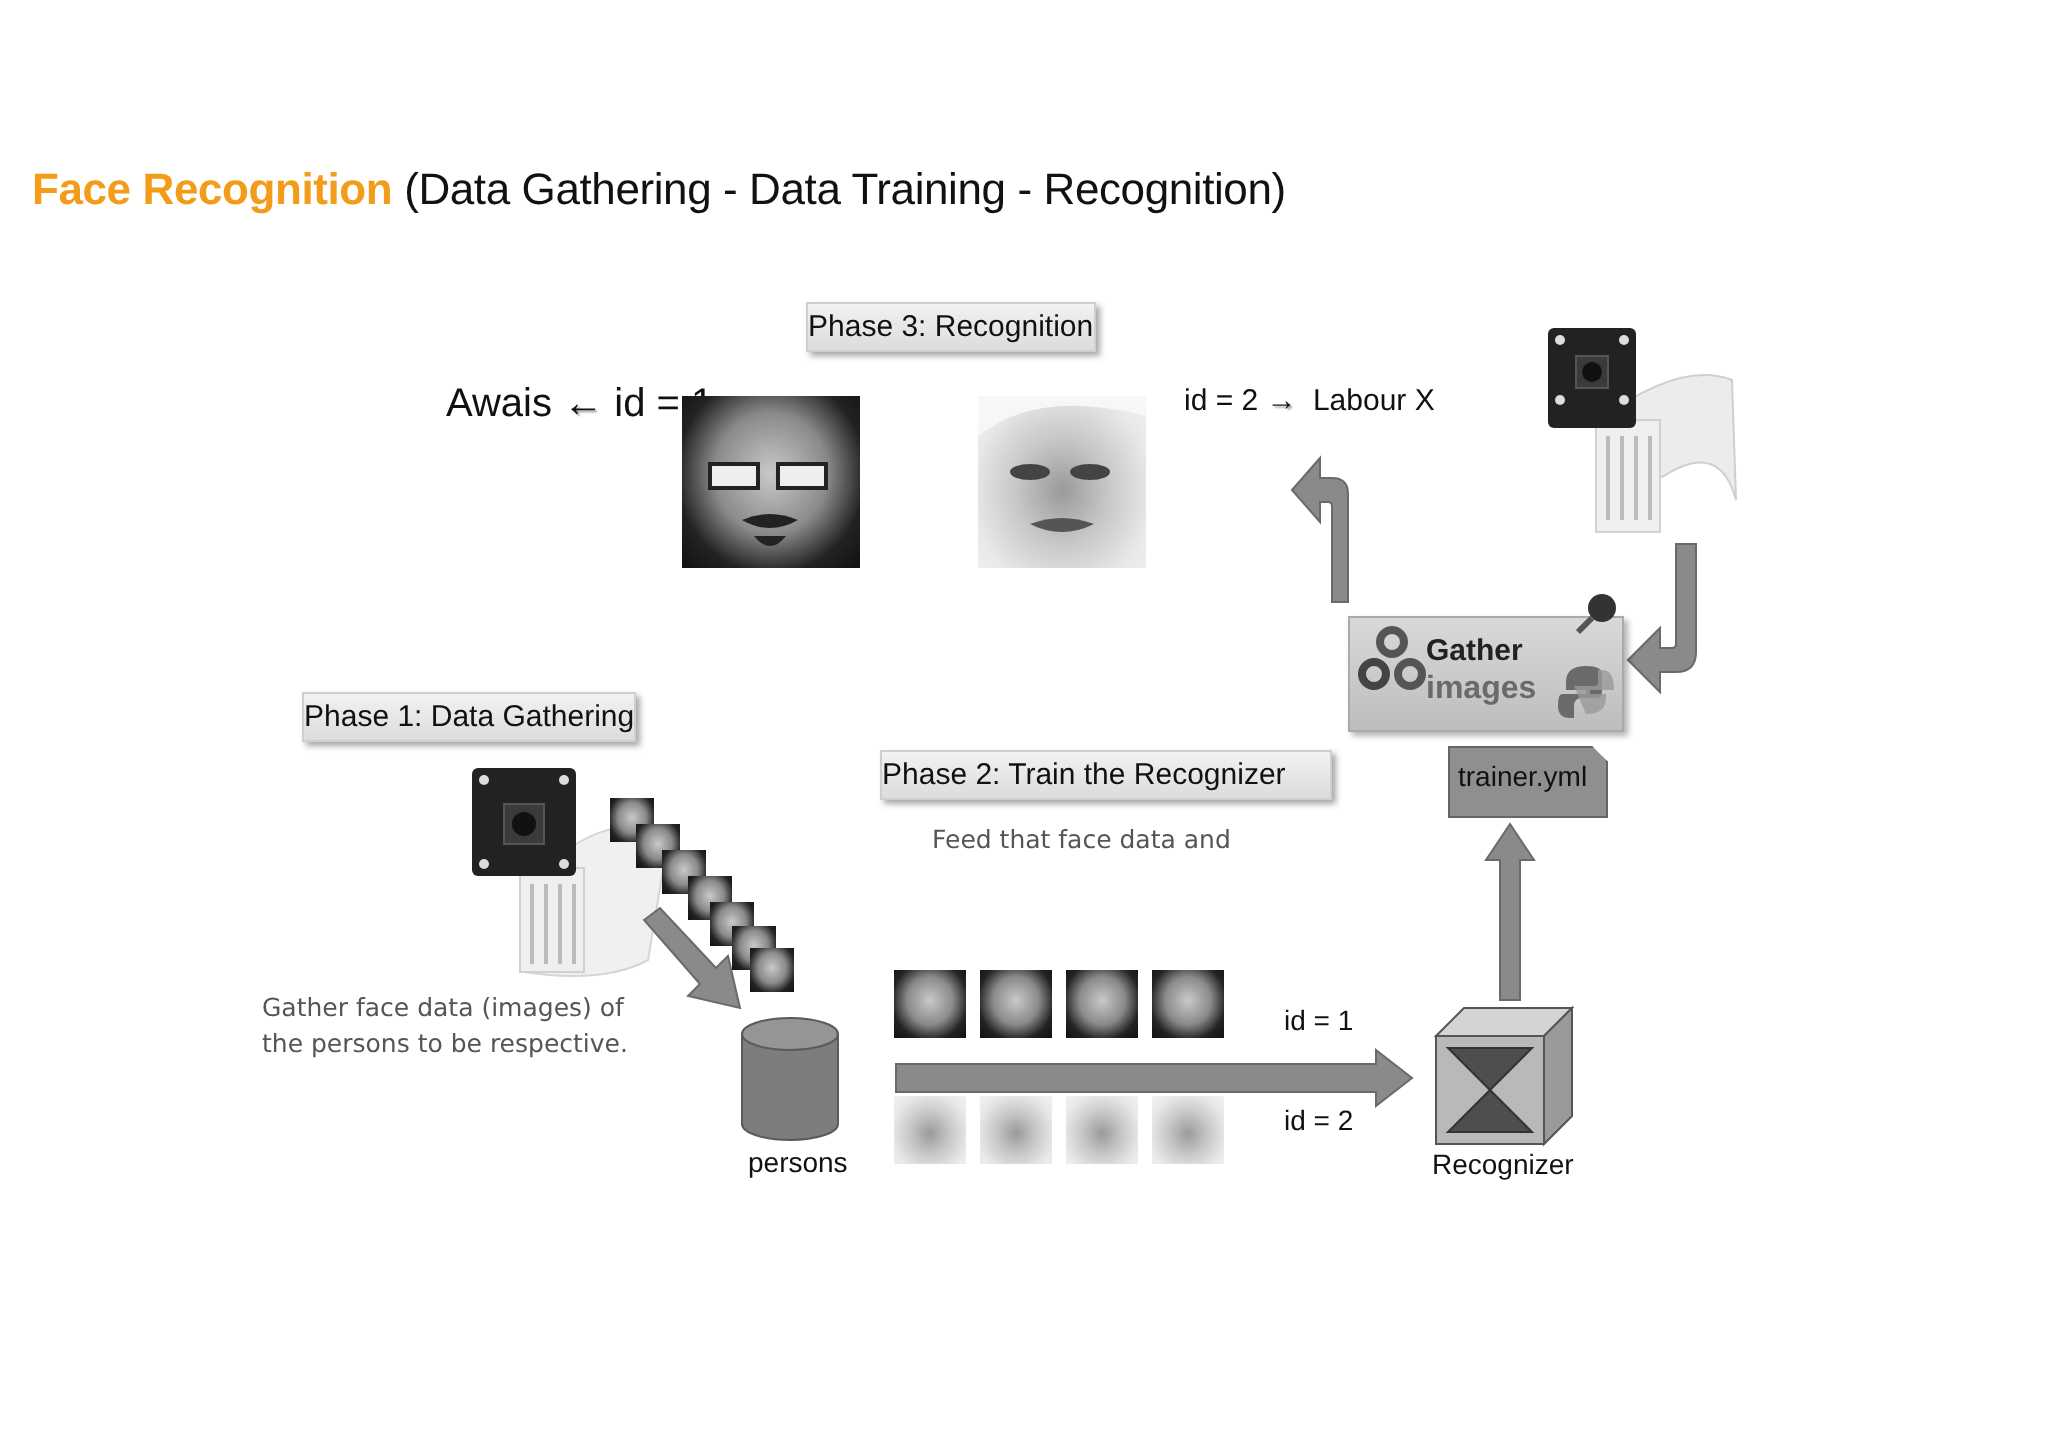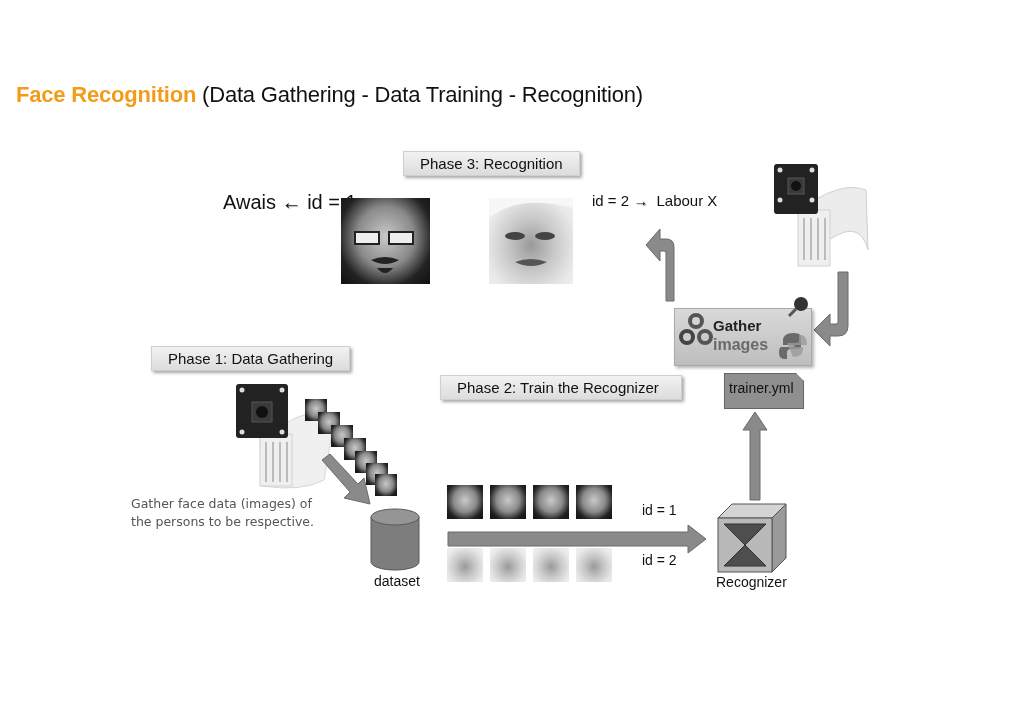--- a/index.html
+++ b/index.html
@@ -13,21 +13,21 @@
   .title {
     left: 16px; top: 82px; font-size: 22px; white-space: nowrap; letter-spacing: -0.2px;
   }
   .title .accent { color: #f39c1a; font-weight: bold; }
   .title .rest { color: #111; }
 
   .phase-box {
     background: linear-gradient(#f2f2f2, #dcdcdc);
     border: 1px solid #cfcfcf;
     box-shadow: 2px 2px 3px rgba(0,0,0,0.35);
-    font-size: 15px; color: #111; padding: 3px 16px; white-space: nowrap;
+    font-size: 15px; color: #111; padding: 3px 0; white-space: nowrap;
   }
   .label { font-size: 14px; white-space: nowrap; color: #111; }
   .desc {
     font-family: "DejaVu Sans", sans-serif; font-size: 12.5px; line-height: 18px; color: #555;
   }
   .face {
     background: radial-gradient(ellipse at 50% 45%, #c9c9c9 0%, #8a8a8a 45%, #222 75%, #111 100%);
   }
   .face.light {
     background: radial-gradient(ellipse at 50% 55%, #9a9a9a 0%, #c8c8c8 40%, #e8e8e8 75%, #f2f2f2 100%);
@@ -159,32 +159,33 @@
 <div class="abs face thumb" style="left:375px; top:474px; width:22px; height:22px;"></div>
 
 <svg class="abs" style="left:318px; top:452px;" width="60" height="56">
   <path d="M4 8 L12 2 L40 32 L46 26 L52 52 L26 46 L32 40 Z" fill="#8a8a8a" stroke="#6a6a6a" stroke-width="1"></path>
 </svg>
 
 <svg class="abs" style="left:369px; top:508px;" width="52" height="64">
   <path d="M2 9 L2 54 A24 8 0 0 0 50 54 L50 9" fill="#7d7d7d" stroke="#5a5a5a"></path>
   <ellipse cx="26" cy="9" rx="24" ry="8" fill="#959595" stroke="#5a5a5a"></ellipse>
 </svg>
-<div class="abs label" style="left:374px; top:573px; font-size:14px;">dataset</div>
+<div class="abs label" style="left:374px; top:573px; font-size:14px;">persons</div>
 
 <div class="abs desc" style="left:131px; top:495px;">
   <div>Gather face data (images) of</div>
   <div>the persons to be respective.</div>
 </div>
 
 <div class="abs phase-box" style="left:440px; top:375px; padding-right:22px;">
   <span>Phase 2: Train the Recognizer</span>
 </div>
 
 <div class="abs desc" style="left:466px; top:411px;">
+  <div>Feed that face data and</div>
 </div>
 
 <div class="abs face thumb" style="left:447px; top:485px;"></div>
 <div class="abs face thumb" style="left:490px; top:485px;"></div>
 <div class="abs face thumb" style="left:533px; top:485px;"></div>
 <div class="abs face thumb" style="left:576px; top:485px;"></div>
 
 <svg class="abs" style="left:448px; top:524px;" width="260" height="32">
   <path d="M0 8 L240 8 L240 1 L258 15 L240 29 L240 22 L0 22 Z" fill="#8a8a8a" stroke="#6a6a6a" stroke-width="1"></path>
 </svg>

